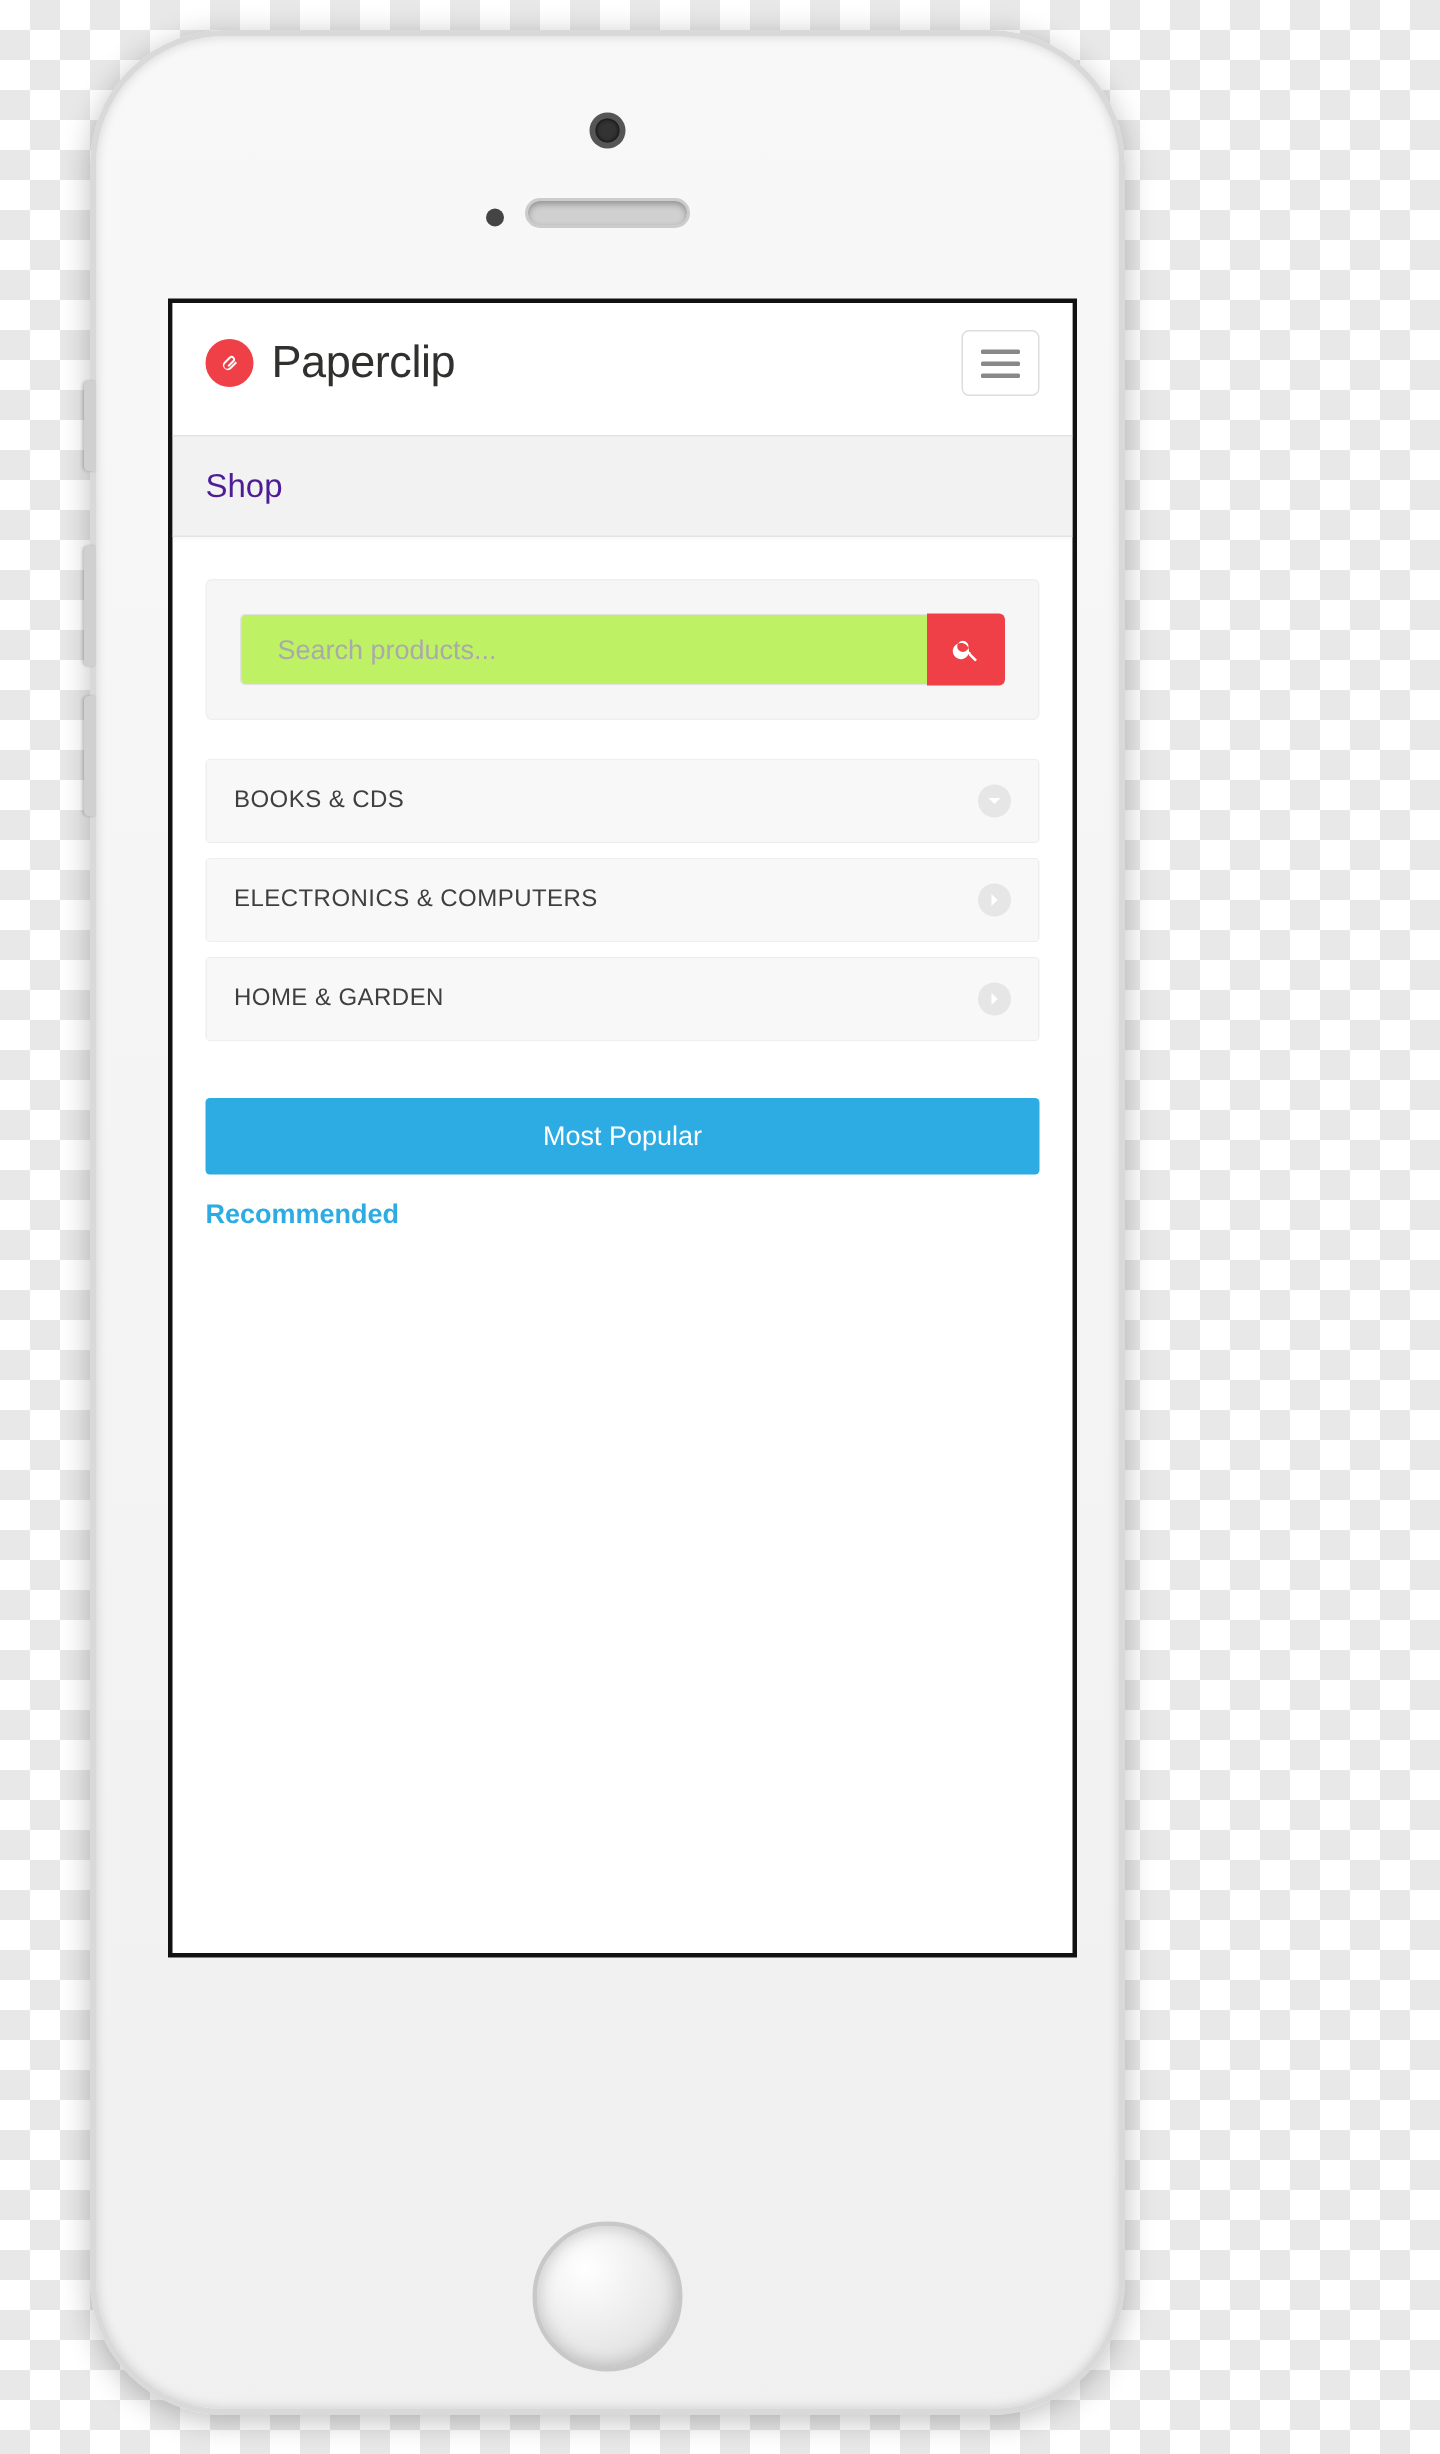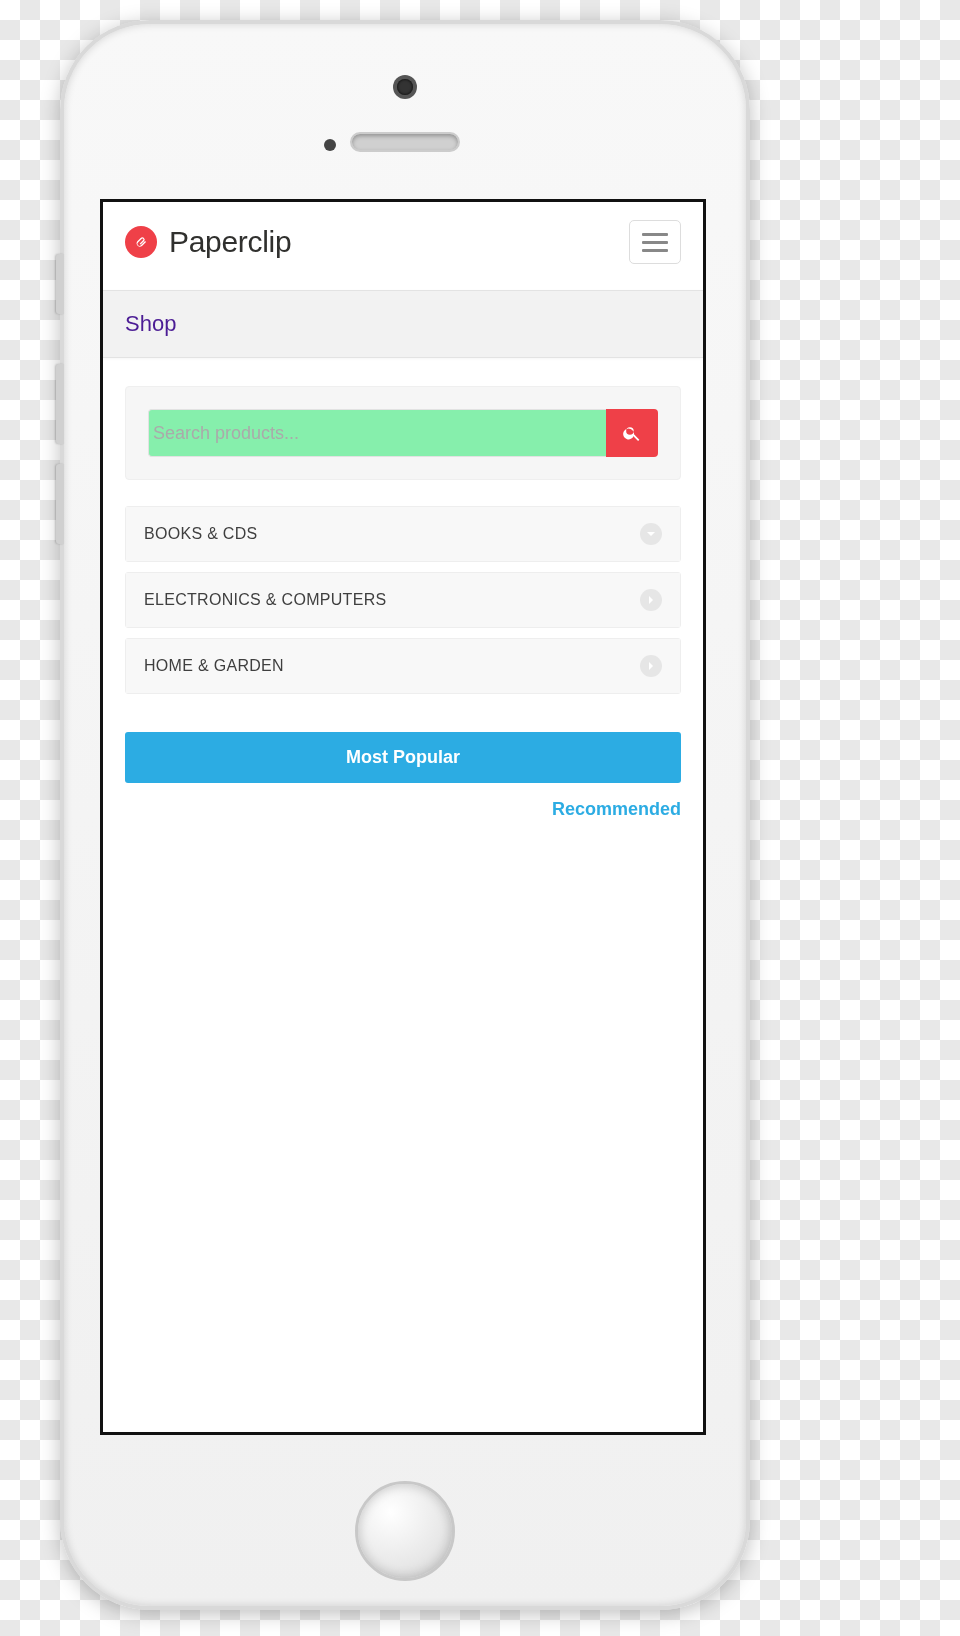--- a/index.html
+++ b/index.html
@@ -58,22 +58,22 @@
       position: absolute;
       left: -8px; width: 8px; background: #d0d0d0; border-radius: 3px 0 0 3px;
       box-shadow: -1px 0 2px rgba(0,0,0,.2);
     }
     .sb1 { top: 230px; height: 60px; }
     .sb2 { top: 340px; height: 80px; }
     .sb3 { top: 440px; height: 80px; }
 
     .screen {
       position: absolute;
-      top: 175px; left: 36px;
-      width: 606px; height: 1236px;
+      top: 175px; left: 48px;
+      width: 606px; height: 1106px;
       background: #fff;
       border: 3px solid #111;
       overflow: hidden;
     }
     .app-header {
       display: flex;
       align-items: center;
       justify-content: space-between;
       padding: 18px 22px 26px 22px;
       background: #fff;
@@ -117,24 +117,24 @@
       padding: 22px;
       margin-bottom: 26px;
     }
     .search-row { display: flex; }
     .search-input {
       flex: 1;
       height: 48px;
       border: 1px solid #e2e2e2;
       border-right: none;
       border-radius: 4px 0 0 4px;
-      padding: 0 4px;
+      padding: 0 24px;
       font-size: 18px;
       color: #555;
-      background: #86efac;
+      background: #bef264;
     }
     .search-input::placeholder { color: #aaa; }
     .search-btn {
       width: 52px; height: 48px;
       background: #ef4048;
       border: none;
       border-radius: 0 4px 4px 0;
       display: flex; align-items: center; justify-content: center;
     }
     .search-btn svg { fill: #fff; width: 20px; height: 20px; }
@@ -164,24 +164,24 @@
     .subcat:last-child { border-bottom: none; }
 
     .tabs { margin-top: 28px; padding: 0 22px; }
     .tab-primary {
       background: #2cace3;
       color: #fff;
       text-align: center;
       padding: 15px 0;
       font-size: 18px;
       border-radius: 3px;
-      font-weight: 700;
+      font-weight: 400;
     }
     .tab-link {
-      text-align: right;
+      text-align: left;
       color: #2cace3;
       font-size: 18px;
       padding: 16px 0 8px;
       font-weight: 600;
     }
   </style>
 </head>
 <body>
 
 <div class="phone">

